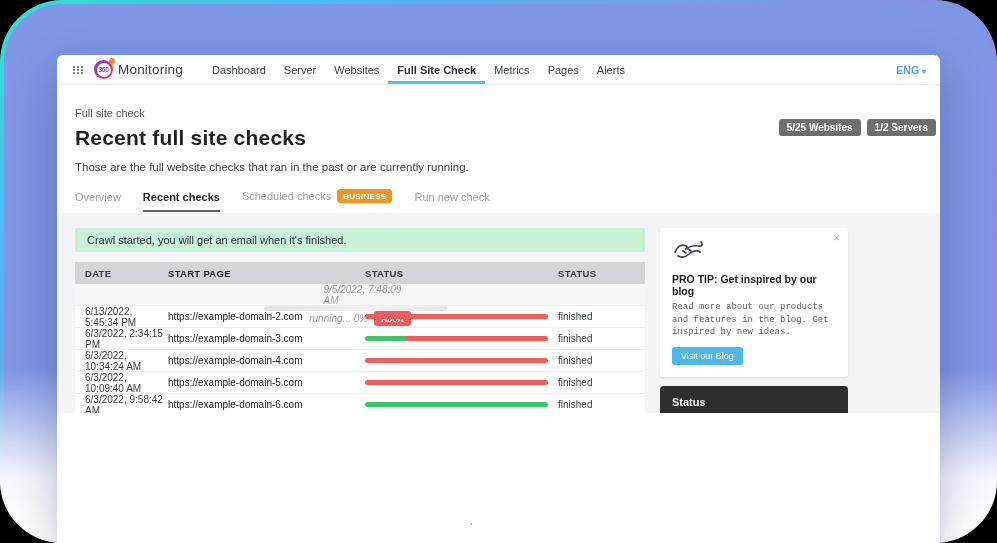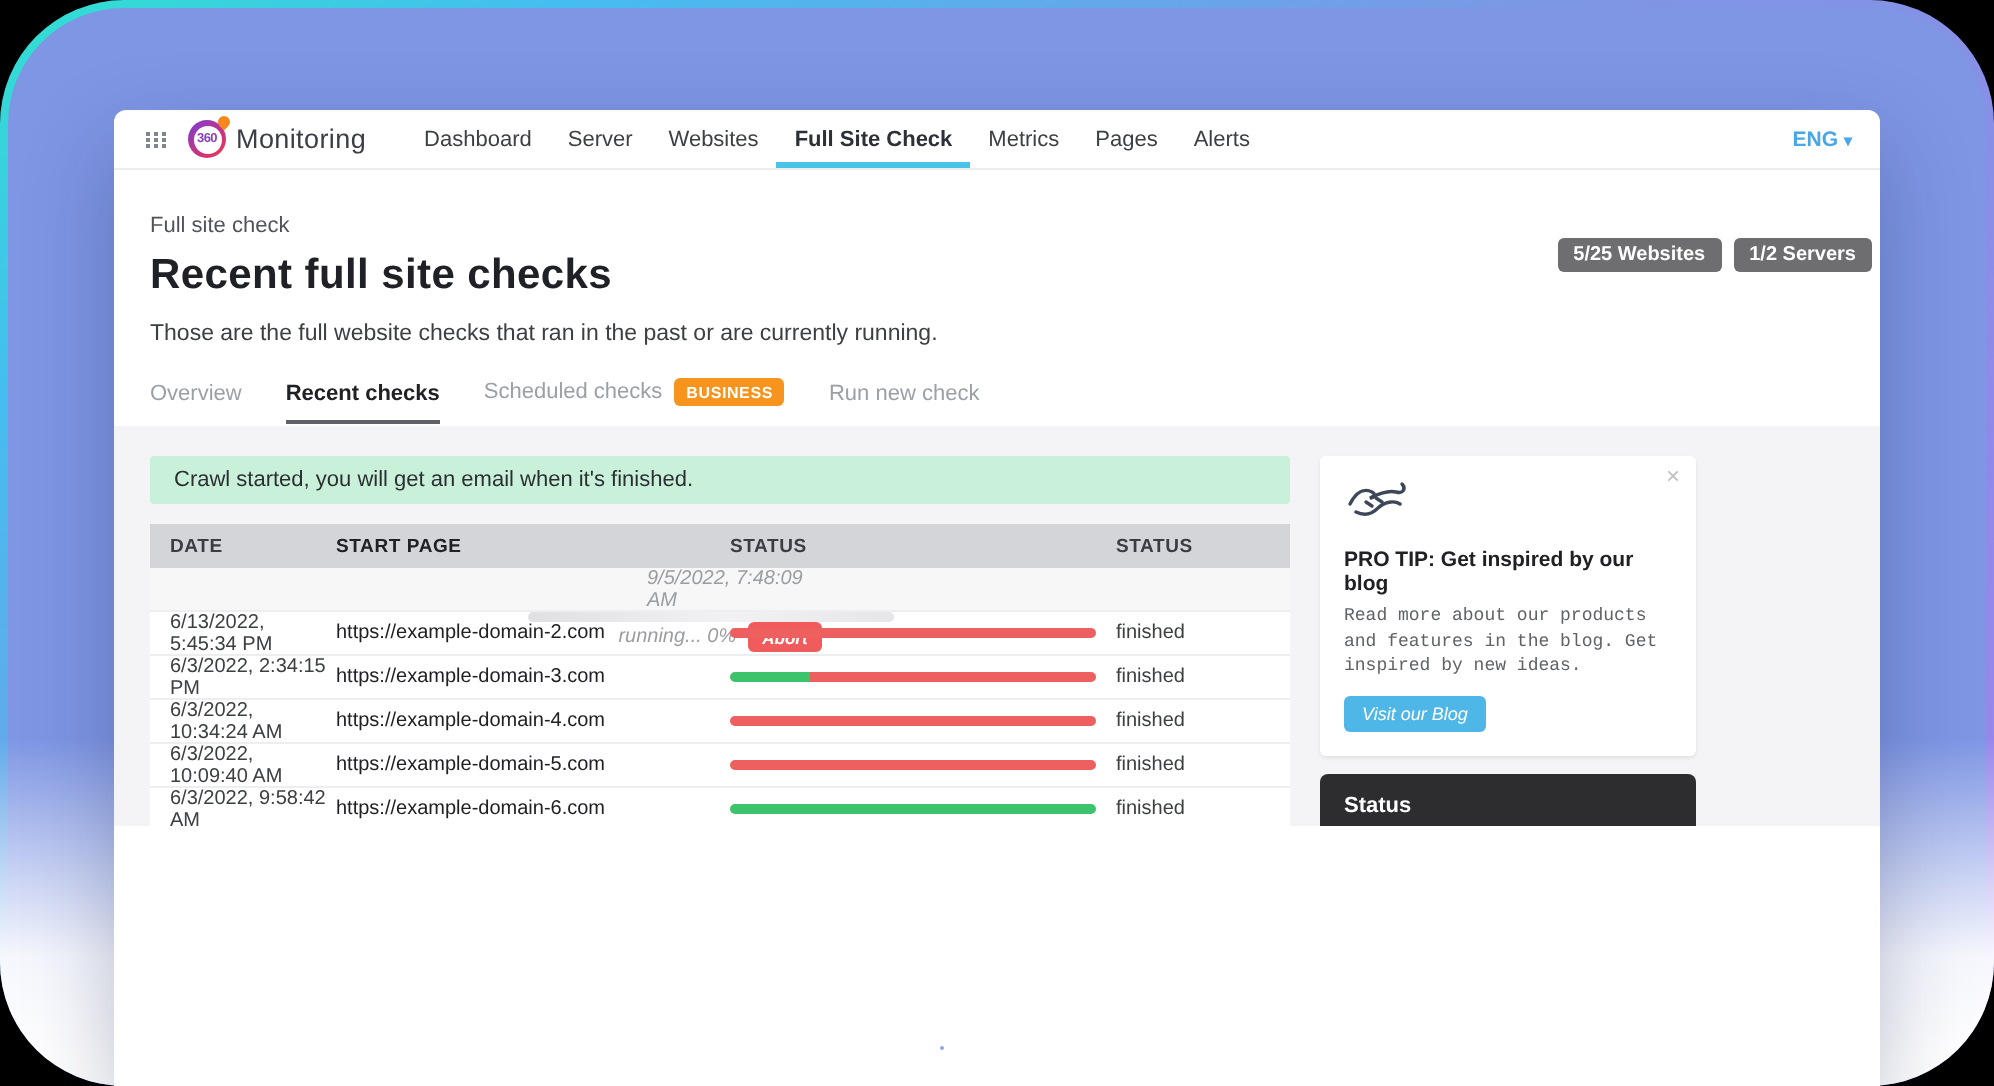--- a/index.html
+++ b/index.html
@@ -88,21 +88,21 @@
   .c-status { flex: 1; display: flex; align-items: center; gap: 6px; }
   .bar { width: 183px; height: 5px; border-radius: 3px; overflow: hidden; display: flex; }
   .bar > div { height: 100%; }
   .abort { background: #f05c5c; color: #fff; font-size: 8.5px; font-style: italic; font-weight: bold; padding: 2.5px 7px; border-radius: 3px; border: none; cursor: pointer; }
   
   .side-col { width: 188px; flex: none; }
   .protip { background: #fff; border-radius: 3px; padding: 10px 12px 12px; position: relative; box-shadow: 0 1px 2px rgba(0,0,0,.08); margin-bottom: 9px; }
   .close { position: absolute; top: 3px; right: 8px; color: #c0c0c4; font-size: 12px; cursor: pointer; }
   .protip-title { font-size: 10.5px; font-weight: bold; color: #202124; margin-top: 7px; }
   .protip-body { font-size: 9px; color: #5f6368; line-height: 1.4; margin-top: 4px; font-family: Liberation Mono, monospace; }
-  .blog-btn { display: inline-block; margin-top: 8px; background: #4fb7e8; color: #fff; font-size: 9px; padding: 4px 9px; border-radius: 3px; border: none; cursor: pointer; font-style: italic; }
+  .blog-btn { display: inline-block; margin-top: 8px; background: #4fb7e8; color: #fff; font-size: 9px; padding: 4px 9px; border-radius: 3px; border: none; cursor: pointer; }
   .statuscard { background: #2d2d2f; border-radius: 4px; padding: 10px 12px; color: #fff; }
   .status-title { font-size: 11px; font-weight: bold; }
 </style>
 </head>
 <body>
 
 <div class="frame">
   <div class="frame-fill"></div>
 </div>
 <div class="frame-fade"></div>

